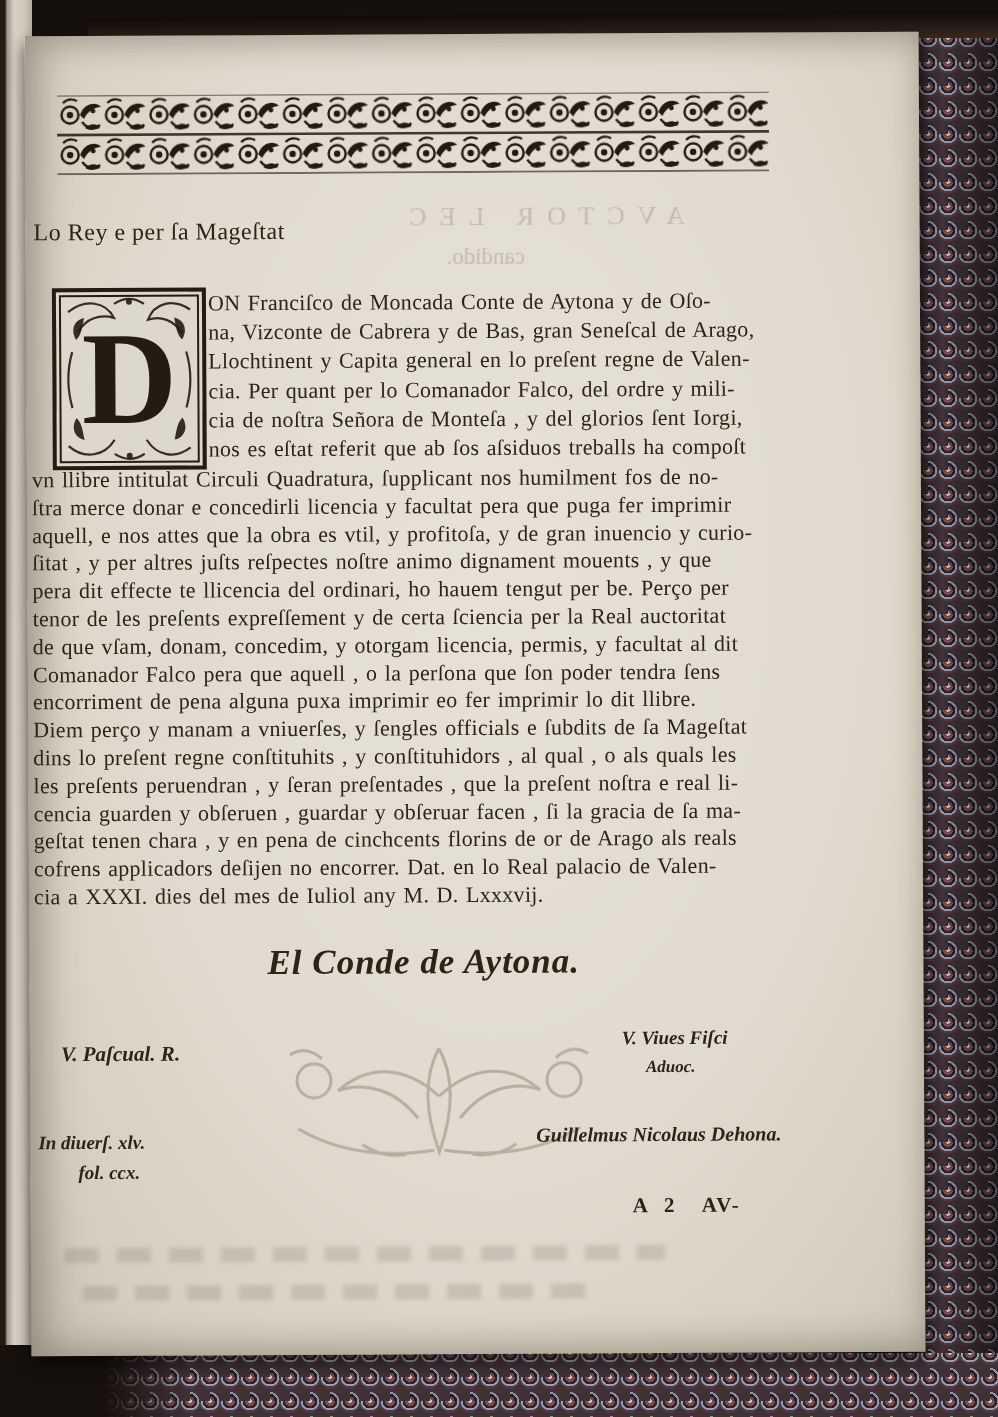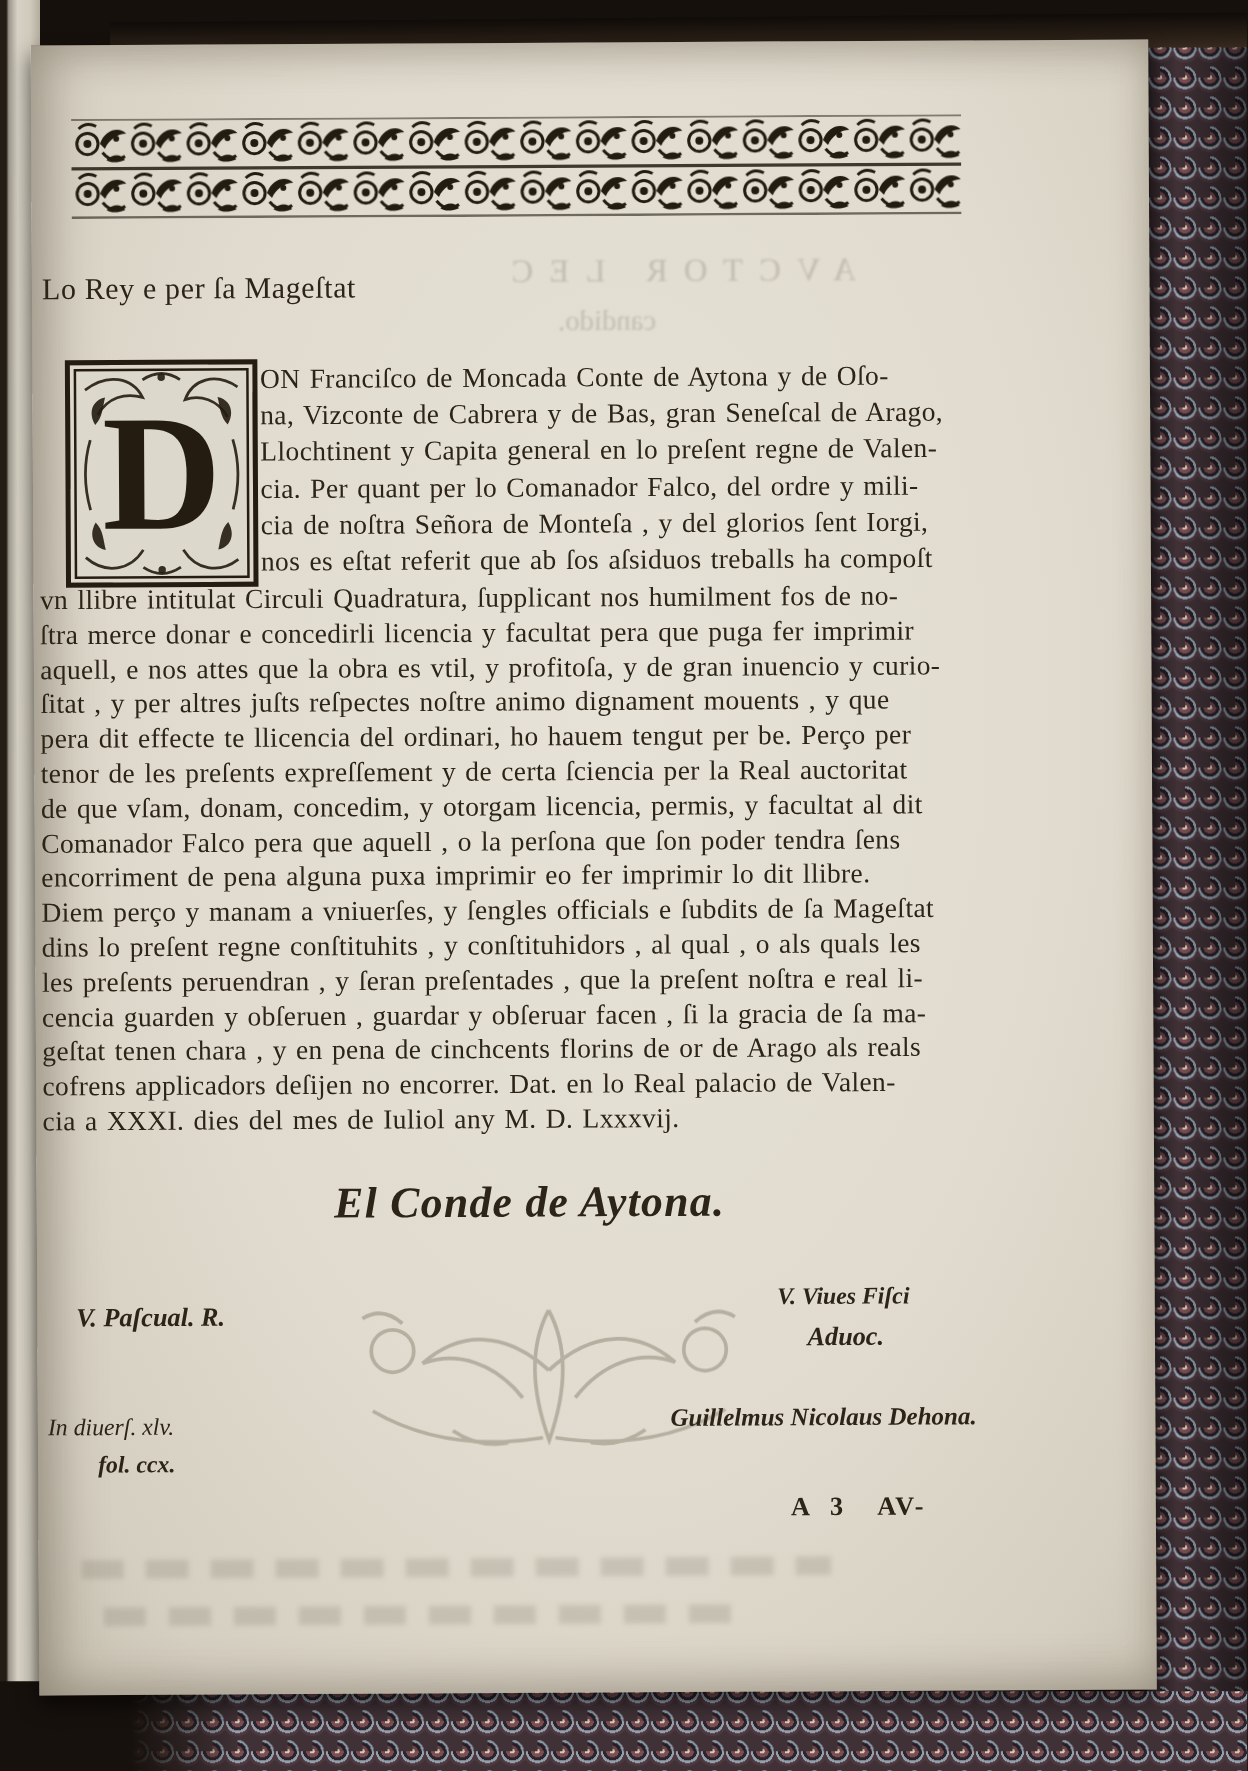--- a/index.html
+++ b/index.html
@@ -61,24 +61,24 @@
   .bodytext{font-size:22px;letter-spacing:.3px;word-spacing:1.6px;white-space:nowrap;color:#2c2416;}
   .beside{left:182px;top:253px;line-height:29.2px;}
   .fulltext{left:5px;top:430px;line-height:27.8px;}
   .tl{white-space:nowrap;}
 
   
   .countersign{left:238px;top:908px;font-size:35px;font-style:italic;font-weight:600;
     letter-spacing:1px;white-space:nowrap;}
   .left-official{left:8px;top:1006px;font-size:21px;font-style:italic;font-weight:700;white-space:nowrap;margin-left:23px;}
   .right-official-1{left:592px;top:994px;font-size:19px;font-style:italic;font-weight:700;white-space:nowrap;text-align:center;}
-  .right-official-2{left:616px;top:1024px;font-size:21px;font-style:italic;font-weight:700;white-space:nowrap;}
+  .right-official-2{left:616px;top:1024px;font-size:17px;font-style:italic;font-weight:700;white-space:nowrap;}
   .mid-ornament{left:242px;top:1002px;width:334px;height:132px;opacity:.55;filter:blur(.4px);}
   .notary{left:506px;top:1090px;font-size:20px;font-style:italic;font-weight:700;white-space:nowrap;}
-  .note-1{left:8px;top:1096px;font-size:19px;font-style:italic;font-weight:400;white-space:nowrap;}
+  .note-1{left:8px;top:1096px;font-size:19px;font-style:italic;font-weight:700;white-space:nowrap;}
   .note-2{left:48px;top:1126px;font-size:19px;font-style:italic;font-weight:700;white-space:nowrap;text-align:right;}
   .sigmark{left:602px;top:1160px;font-size:21px;font-weight:700;letter-spacing:6px;white-space:nowrap;}
   .catchword{left:671px;top:1160px;font-size:21px;font-weight:700;letter-spacing:2px;white-space:nowrap;}
 </style>
 </head>
 <body>
 
 <div class="photo">
 
   <div class="prev-edge"></div>
@@ -187,20 +187,20 @@
     </svg>
 
     <div class="abs ink left-official">V. Paſcual. R.</div>
     <div class="abs ink right-official-1">V. Viues Fiſci</div>
     <div class="abs ink right-official-2">Aduoc.</div>
     <div class="abs ink notary">Guillelmus Nicolaus Dehona.</div>
 
     <div class="abs ink note-1">In diuerſ. xlv.</div>
     <div class="abs ink note-2">fol. ccx.</div>
 
-    <div class="abs ink sigmark">A 3</div>
+    <div class="abs ink sigmark">A 2</div>
     <div class="abs ink catchword">AV-</div>
 
     <div class="abs ghost-blob" style="left:34px;top:1212px;width:600px;"></div>
     <div class="abs ghost-blob" style="left:52px;top:1250px;width:520px;"></div>
 
   </div>
 </div>
 
 </body></html>

